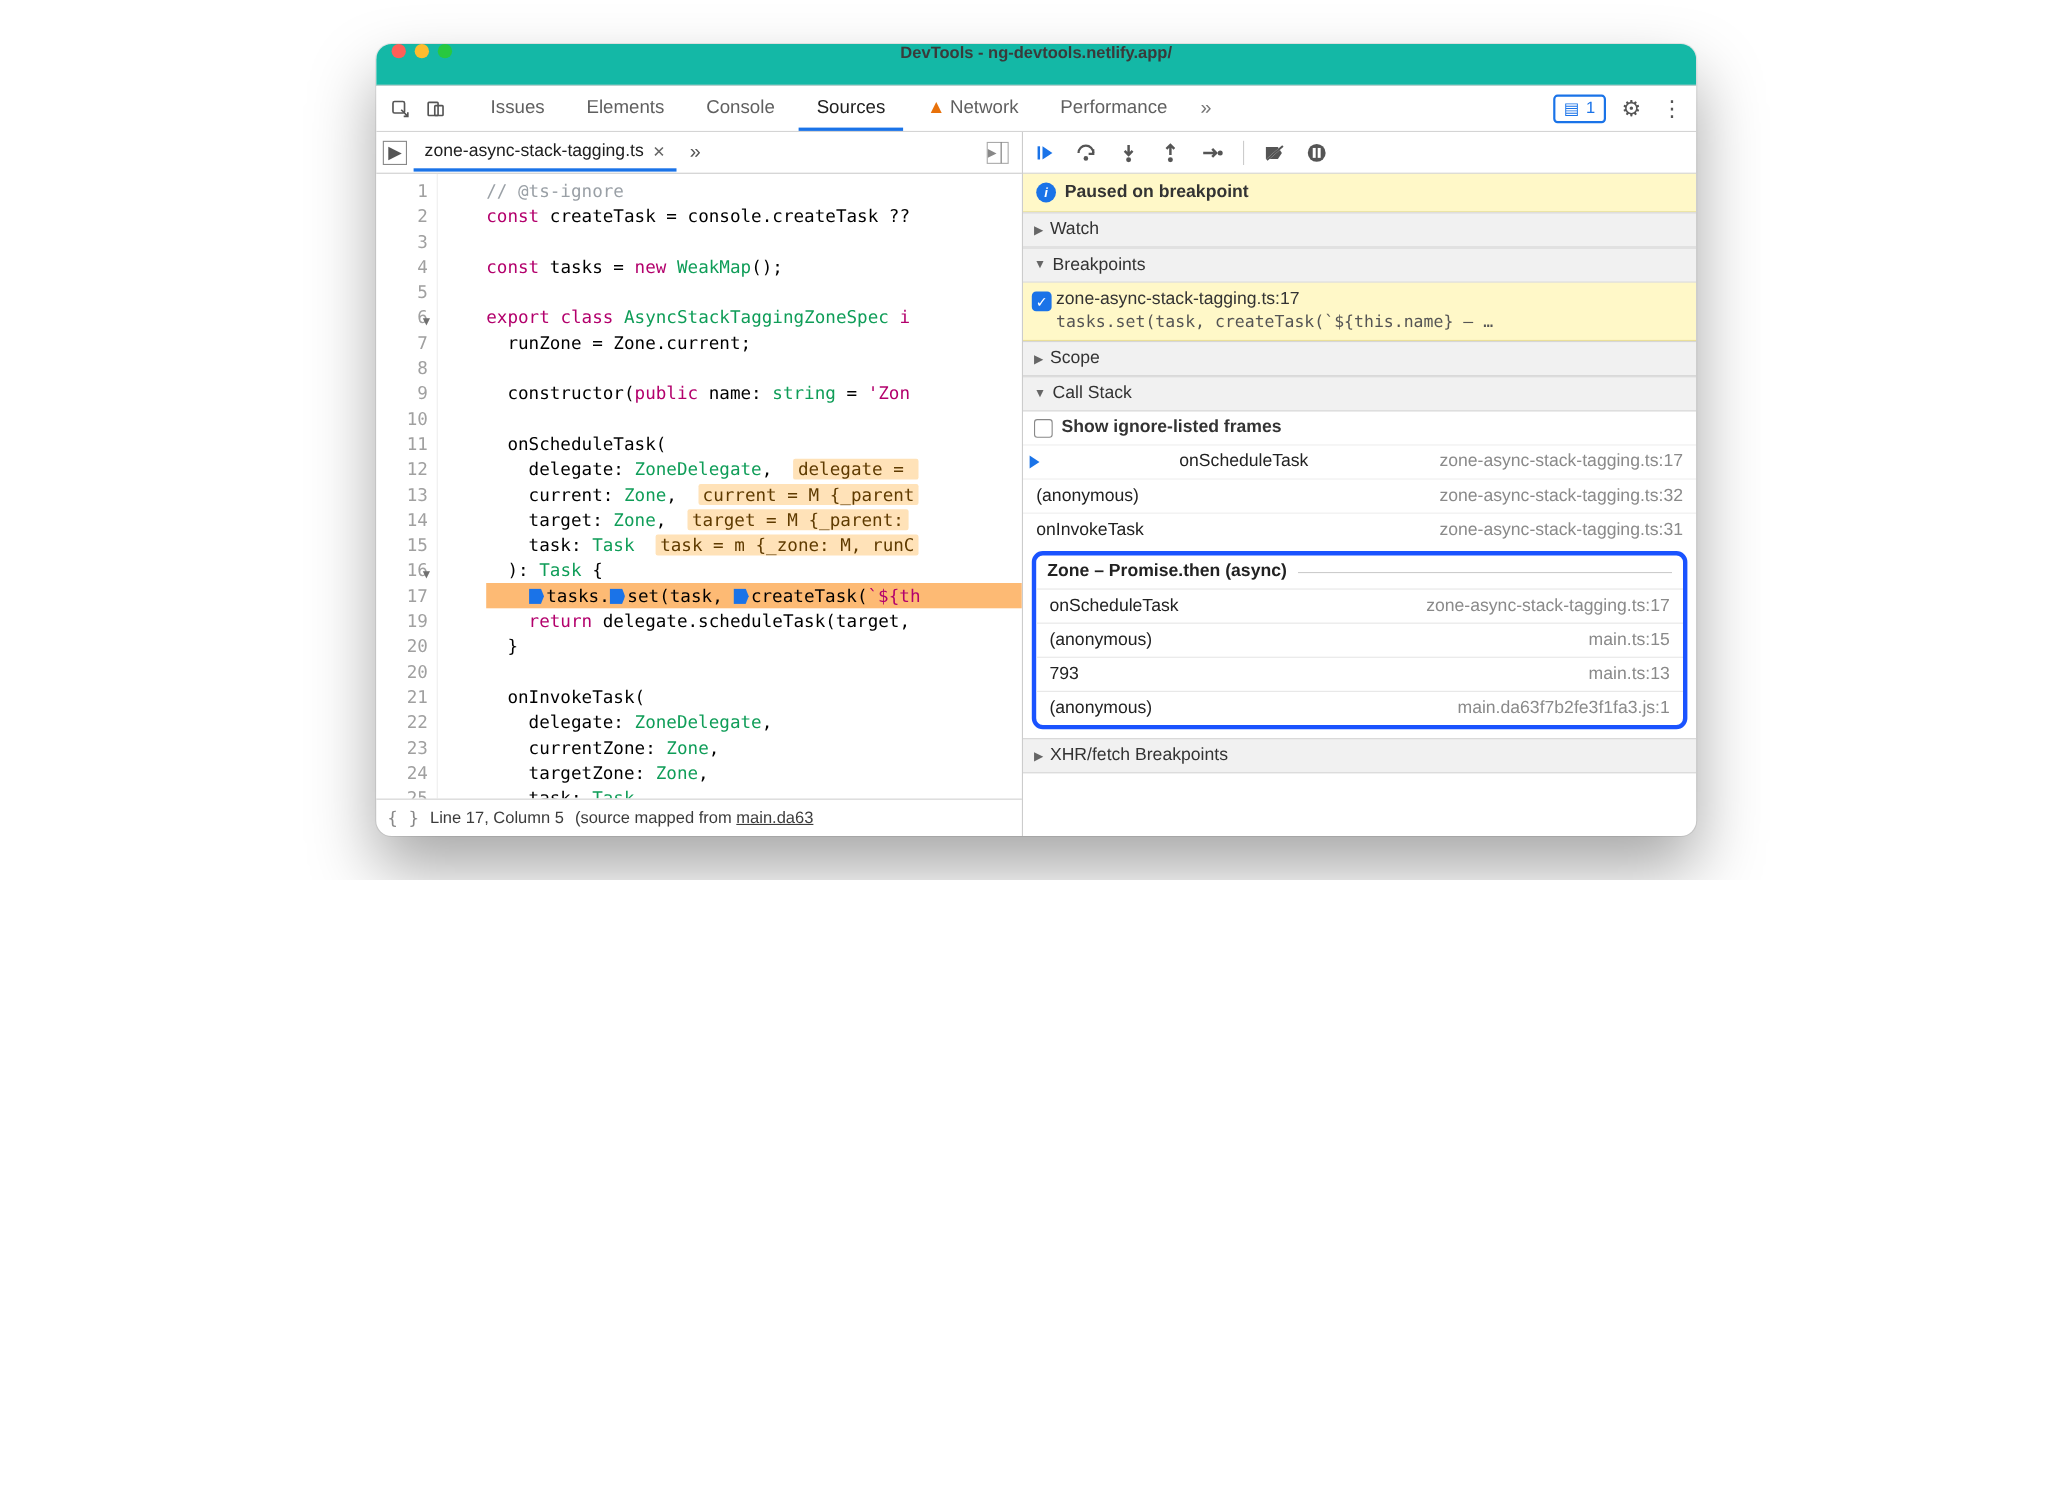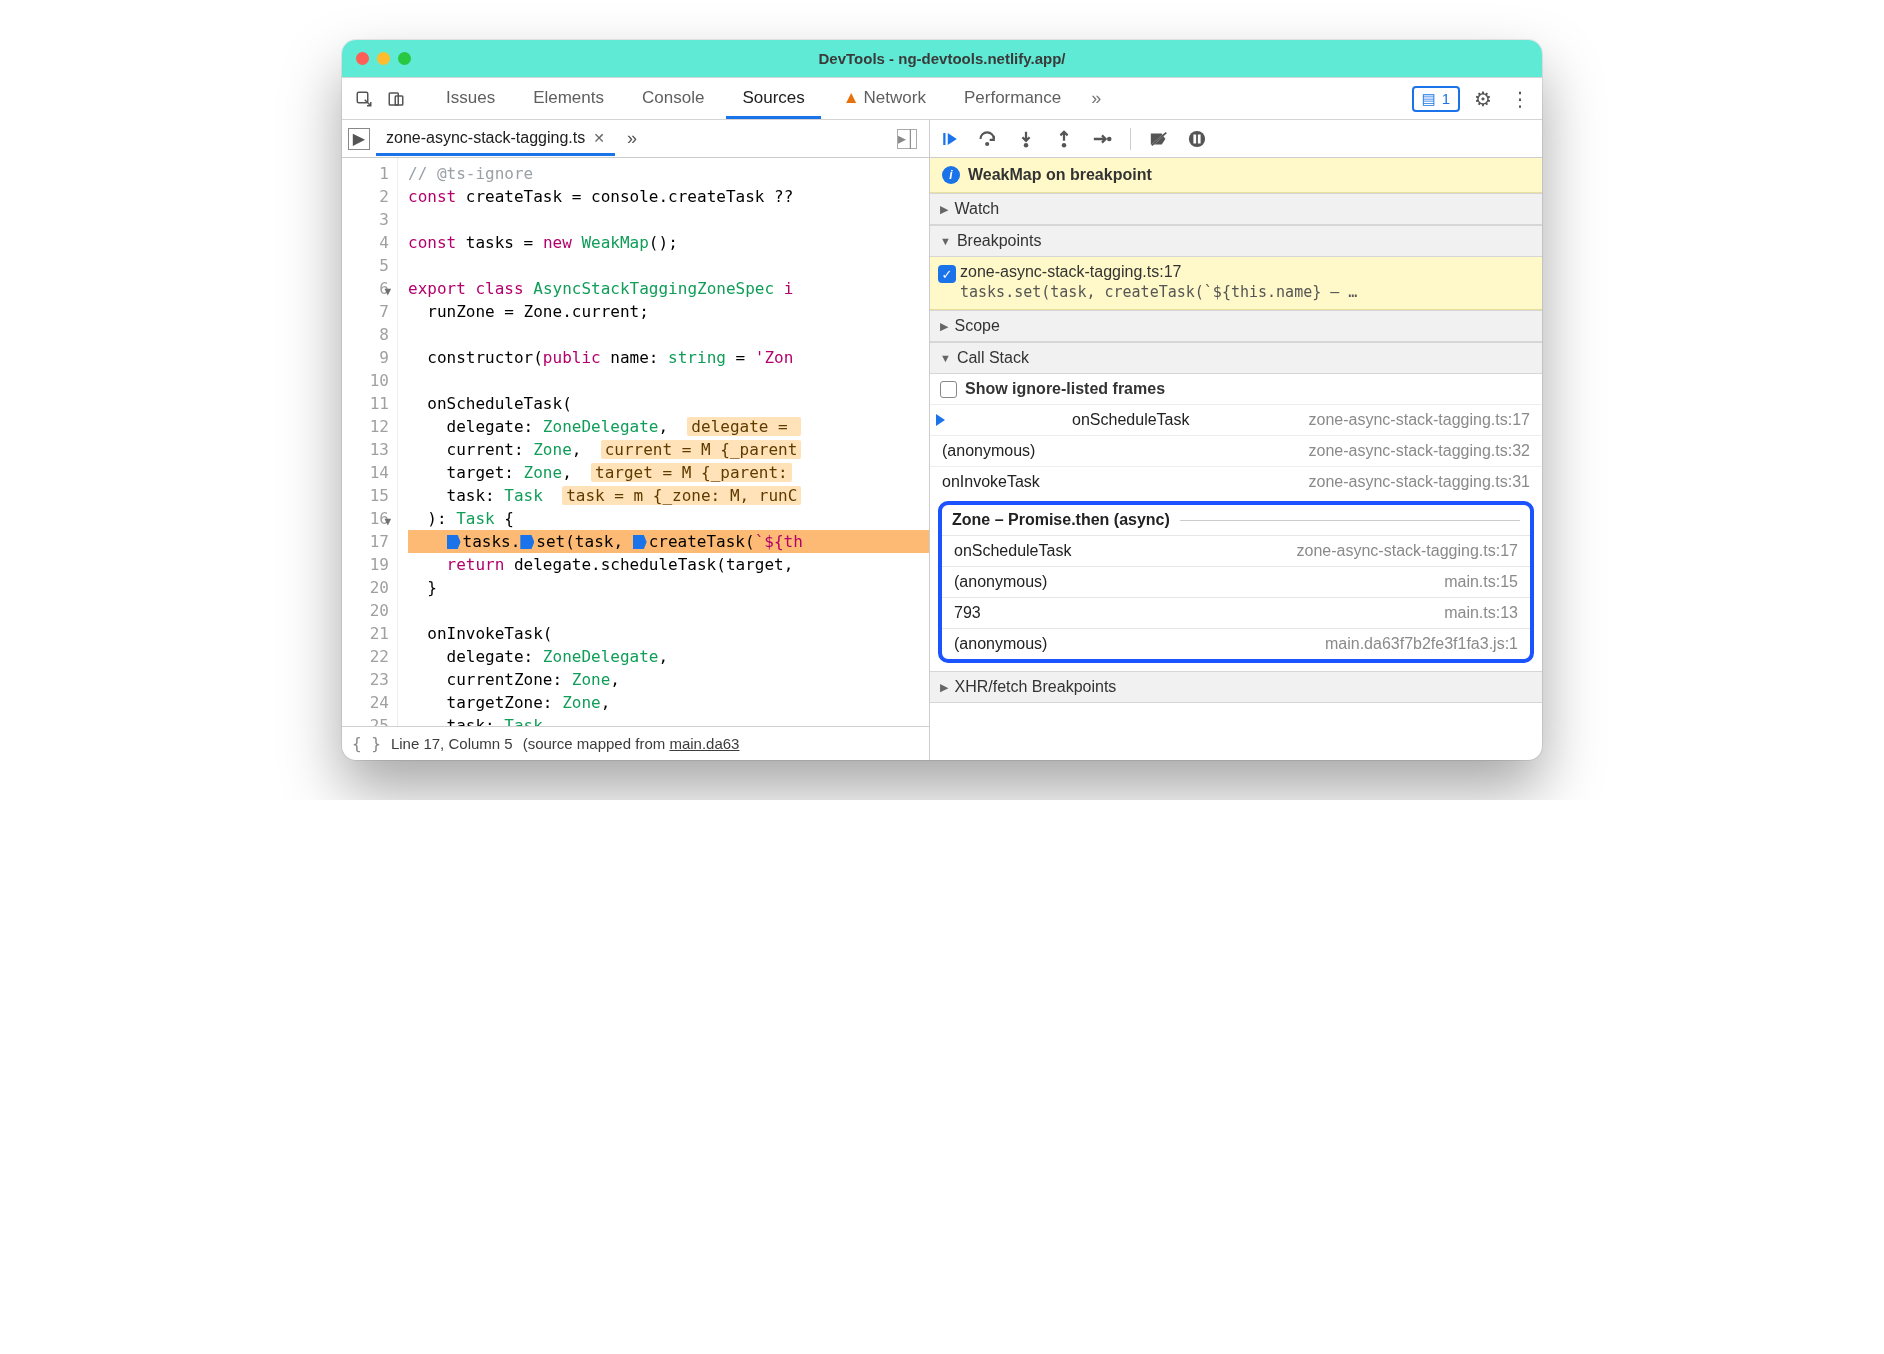--- a/index.html
+++ b/index.html
@@ -15,24 +15,24 @@
     width: 1200px;
     background: #fff;
     border-radius: 14px;
     box-shadow: 0 30px 60px rgba(0,0,0,0.35), 0 0 0 1px rgba(0,0,0,0.08);
     overflow: hidden;
   }
   
   .titlebar {
     height: 38px;
     display: flex;
-    align-items: center;
+    align-items: flex-start;
     padding: 0 14px;
     border-bottom: 1px solid #d4d4d4;
-    background: #5eead4;
+    background: #14b8a6;
     position: relative;
   }
   .traffic { display: flex; gap: 8px; }
   .traffic .dot { width: 13px; height: 13px; border-radius: 50%; }
   .dot.red { background:#ff5f57; }
   .dot.yellow{ background:#febc2e; }
   .dot.green { background:#28c840; }
   .titlebar .title {
     position:absolute; left:0; right:0; text-align:center;
     font-size:15px; font-weight:600; color:#3a3a3a;
@@ -81,21 +81,21 @@
   .more-arrows { color:#555; font-size:18px; margin-left:6px;}
   .spacer { margin-left:auto; }
   .mini-play { width:20px;height:20px;border:1px solid #aaa;display:flex;align-items:center;justify-content:center;color:#888;margin-right:6px;}
 
   
   .code-wrap { flex:1; display:flex; font-family: Menlo, Consolas, monospace; font-size:16px; line-height:23px; overflow:hidden;}
   .gutter { width:56px; text-align:right; padding:4px 8px 4px 0; color:#a0a0a0; background:#fff; border-right:1px solid #eee; user-select:none;}
   .gutter .ln { height:23px; position:relative;}
   .gutter .fold { position:absolute; right:-2px; top:3px; color:#707070; font-size:11px;}
   .code { flex:1; padding:4px 0 4px 10px; overflow:hidden; white-space:pre; }
-  .code .row { height:23px; }
+  .code .row { height:23px;margin-left:34px; }
   .hl-line { background:#fdba74; }
   .tok-comment{color:#9aa0a6;}
   .tok-kw{color:#b3006c;}
   .tok-type{color:#0f9d58;}
   .tok-str{color:#b3006c;}
   .badge-var { background:#ffe2b8; color:#5f3b00; padding:0 4px; border-radius:2px;}
   .bp-marker {
     display:inline-block; width:14px; height:14px; background:#1a73e8;
     clip-path: polygon(0 0, 80% 0, 100% 50%, 80% 100%, 0 100%);
     vertical-align:-2px; margin-right:2px;
@@ -318,21 +318,21 @@
           <svg width="18" height="18" viewBox="0 0 20 20">
               <circle cx="10" cy="10" r="9" fill="#555"></circle>
               <rect x="6" y="5" width="3" height="10" fill="#fff"></rect>
               <rect x="11" y="5" width="3" height="10" fill="#fff"></rect>
             </svg>
         </div>
       </div>
 
       <div class="paused">
         <span class="info-icon">i</span>
-        <span>WeakMap on breakpoint</span>
+        <span>Paused on breakpoint</span>
       </div>
 
       <div class="section-hdr">
         <span class="tri">▶</span>
         <span>Watch</span>
       </div>
 
       <div class="section-hdr">
         <span class="tri">▼</span>
         <span>Breakpoints</span>

